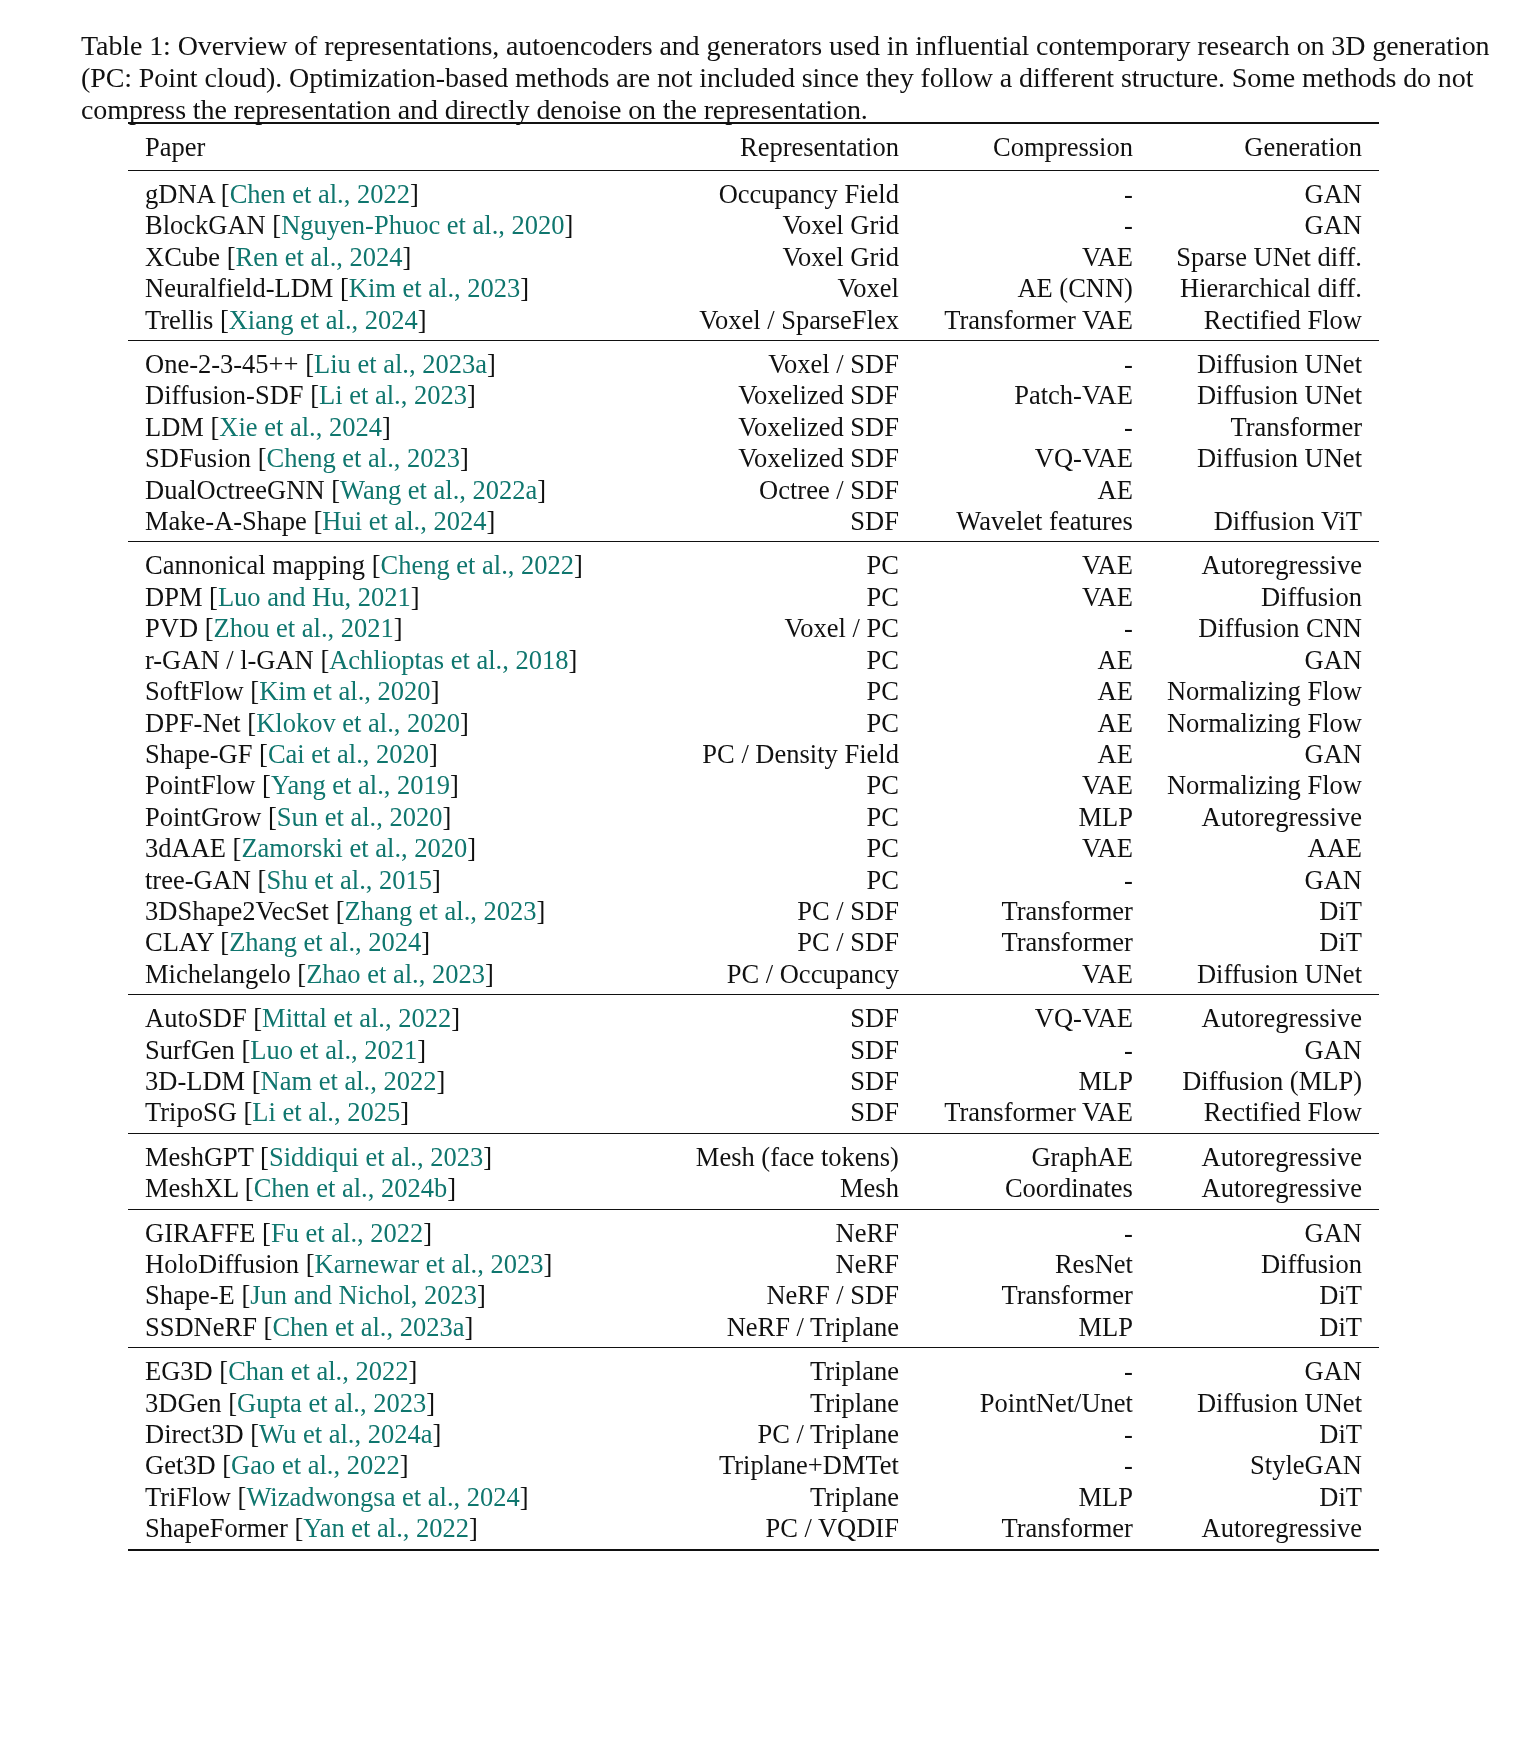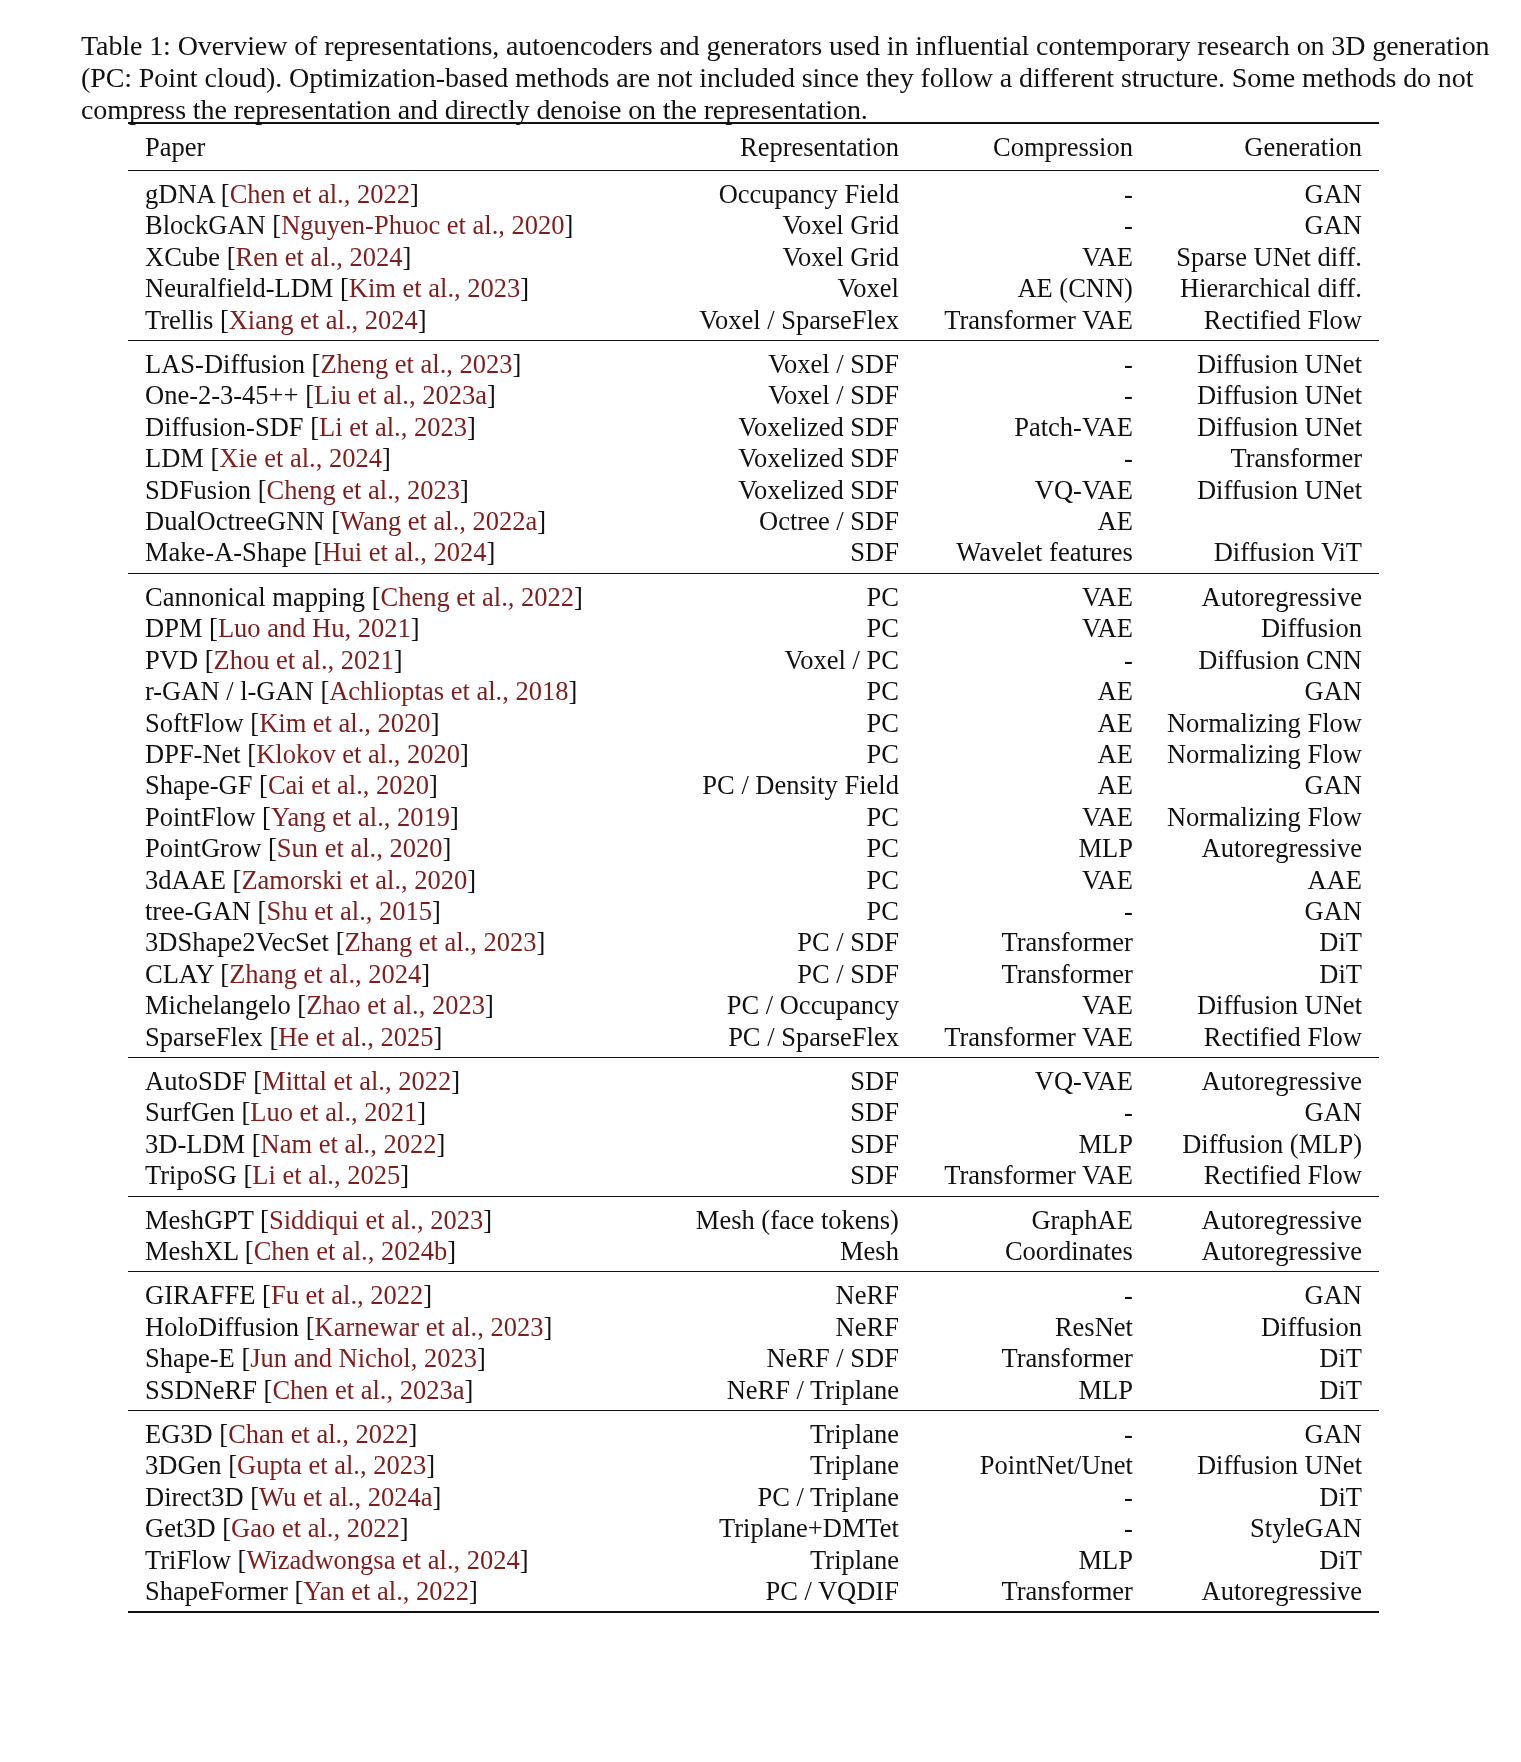--- a/index.html
+++ b/index.html
@@ -26,21 +26,21 @@
   .tbl th { height: 46px; line-height: 46px; }
   .tbl thead tr { border-top: 2.2px solid #111; border-bottom: 1.4px solid #111; }
   .tbl tbody.group { border-bottom: 1.4px solid #111; }
   .tbl tbody.group.last { border-bottom: 2.2px solid #111; }
   .tbl tbody.group tr:first-child td { padding-top: 8px; }
   .tbl tbody.group tr:last-child td { padding-bottom: 4px; }
   .c-paper { text-align: left; width: 490px; }
   .c-rep, .c-comp, .c-gen { text-align: right; }
   .c-rep { width: 230px; }
   .c-comp { width: 200px; }
-  .cite { color: #7f1d1d; }
+  .cite { color: #0f766e; }
 </style>
 </head>
 <body>
 
 <div class="caption">Table 1: Overview of representations, autoencoders and generators used in influential contemporary research on 3D generation (PC: Point cloud).  Optimization-based methods are not included since they follow a different structure. Some methods do not compress the representation and directly denoise on the representation.</div>
 
 <table class="tbl">
   <thead>
     <tr>
       <th class="c-paper">Paper</th>
@@ -76,26 +76,20 @@
       </tr>
       <tr>
         <td class="c-paper"><span>Trellis</span><span> [</span><a class="cite">Xiang et al., 2024</a><span>]</span></td>
         <td class="c-rep">Voxel / SparseFlex</td>
         <td class="c-comp">Transformer VAE</td>
         <td class="c-gen">Rectified Flow</td>
       </tr>
     </tbody>
     <tbody class="group">
       <tr>
-        <td class="c-paper"><span>LAS-Diffusion</span><span> [</span><a class="cite">Zheng et al., 2023</a><span>]</span></td>
-        <td class="c-rep">Voxel / SDF</td>
-        <td class="c-comp">-</td>
-        <td class="c-gen">Diffusion UNet</td>
-      </tr>
-      <tr>
         <td class="c-paper"><span>One-2-3-45++</span><span> [</span><a class="cite">Liu et al., 2023a</a><span>]</span></td>
         <td class="c-rep">Voxel / SDF</td>
         <td class="c-comp">-</td>
         <td class="c-gen">Diffusion UNet</td>
       </tr>
       <tr>
         <td class="c-paper"><span>Diffusion-SDF</span><span> [</span><a class="cite">Li et al., 2023</a><span>]</span></td>
         <td class="c-rep">Voxelized SDF</td>
         <td class="c-comp">Patch-VAE</td>
         <td class="c-gen">Diffusion UNet</td>
@@ -202,26 +196,20 @@
         <td class="c-paper"><span>CLAY</span><span> [</span><a class="cite">Zhang et al., 2024</a><span>]</span></td>
         <td class="c-rep">PC / SDF</td>
         <td class="c-comp">Transformer</td>
         <td class="c-gen">DiT</td>
       </tr>
       <tr>
         <td class="c-paper"><span>Michelangelo</span><span> [</span><a class="cite">Zhao et al., 2023</a><span>]</span></td>
         <td class="c-rep">PC / Occupancy</td>
         <td class="c-comp">VAE</td>
         <td class="c-gen">Diffusion UNet</td>
-      </tr>
-      <tr>
-        <td class="c-paper"><span>SparseFlex</span><span> [</span><a class="cite">He et al., 2025</a><span>]</span></td>
-        <td class="c-rep">PC / SparseFlex</td>
-        <td class="c-comp">Transformer VAE</td>
-        <td class="c-gen">Rectified Flow</td>
       </tr>
     </tbody>
     <tbody class="group">
       <tr>
         <td class="c-paper"><span>AutoSDF</span><span> [</span><a class="cite">Mittal et al., 2022</a><span>]</span></td>
         <td class="c-rep">SDF</td>
         <td class="c-comp">VQ-VAE</td>
         <td class="c-gen">Autoregressive</td>
       </tr>
       <tr>

